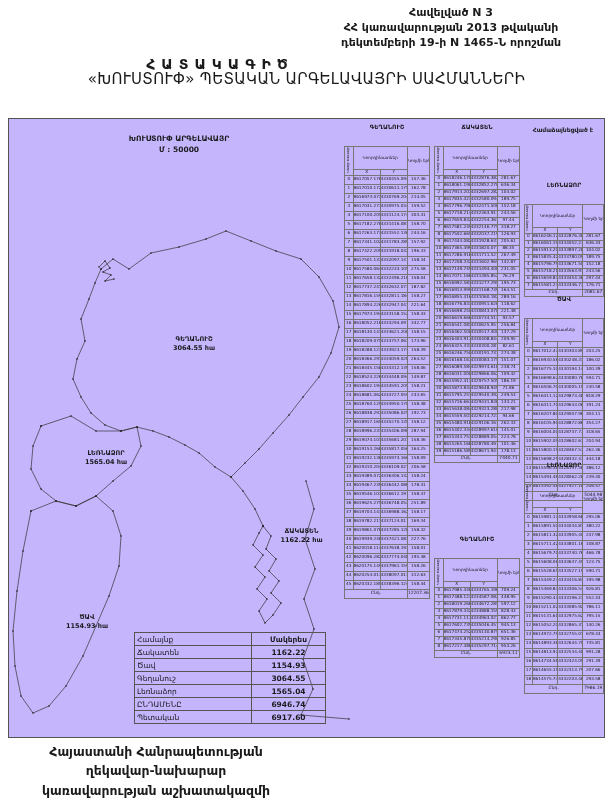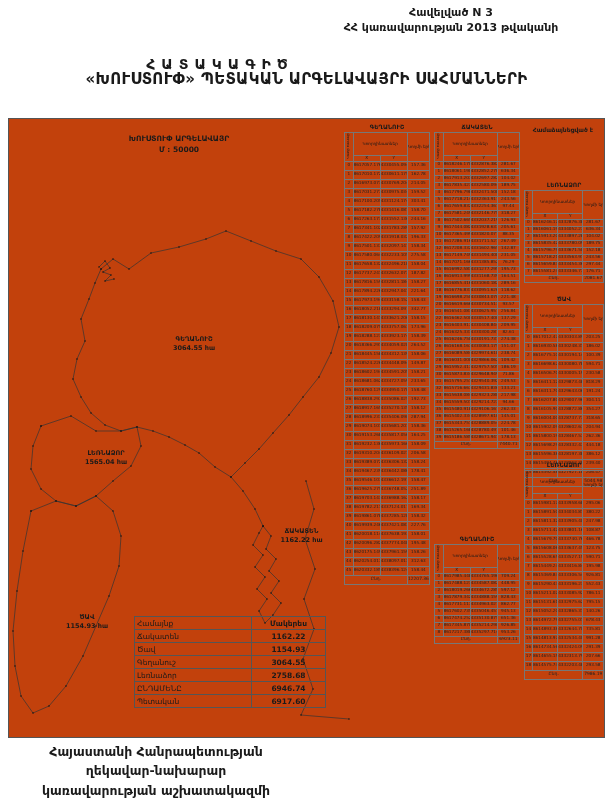--- a/index.html
+++ b/index.html
@@ -1,27 +1,27 @@
 <!DOCTYPE html>
 <html><head>
 <meta charset="utf-8">
 <style>
   html,body{margin:0;padding:0;}
   body{width:613px;height:807px;background:#fff;font-family:"DejaVu Sans",sans-serif;color:#1a1a1a;position:relative;overflow:hidden;}
   .abs{position:absolute;}
   .hdr{top:6px;right:12px;width:300px;text-align:center;font-weight:bold;font-size:11px;line-height:1.35;}
   .title{top:56px;left:70px;width:300px;text-align:center;font-weight:bold;font-size:14px;letter-spacing:6px;}
-  .subtitle{top:70px;left:0;width:613px;text-align:center;font-weight:bold;font-size:15px;letter-spacing:.3px;}
-  .mapbox{left:8px;top:118px;width:595px;height:618px;border:1px solid #555;background:#c2410c;}
+  .subtitle{top:70px;left:0;width:613px;text-align:center;font-weight:normal;font-size:15px;letter-spacing:.3px;}
+  .mapbox{left:8px;top:118px;width:595px;height:618px;border:1px solid #555;background:#c4b5fd;}
   .maptitle{left:60px;top:14px;width:220px;text-align:center;font-weight:bold;font-size:7.5px;line-height:1.5;}
   .rlabel{text-align:center;font-weight:bold;font-size:6.5px;line-height:1.35;}
   svg{position:absolute;left:0;top:0;}
   .ctable{position:absolute;}
   .ctitle{text-align:center;font-weight:bold;font-size:6px;margin-bottom:2px;}
-  table{border-collapse:collapse;table-layout:fixed;width:100%;}
+  table{border-collapse:collapse;table-layout:fixed;width:100%;margin-top:16px;}
   .ct th,.ct td{border:1px solid #777;font-size:4.2px;padding:0;text-align:center;white-space:nowrap;overflow:hidden;line-height:1.1;}
   .ct th{font-weight:normal;font-size:4.2px;}
   .ct td{height:8px;color:#222;}
   .ct.tight td{height:6px;}
   .ct .rot span{writing-mode:vertical-rl;transform:rotate(180deg);display:inline-block;font-size:3.6px;max-height:26px;overflow:hidden;}
   .ct thead tr:first-child th{height:22px;}
   .ct tfoot td{font-size:4.4px;height:8px;}
   .c0{width:10%;} .c1{width:32%;} .c2{width:32%;} .c3{width:26%;}
   .sum{left:125px;top:497px;width:192px;}
   .sum th,.sum td{border:1px solid #555;font-size:7.5px;font-weight:normal;padding:1px 2px;height:10px;}
@@ -30,20 +30,21 @@
   .agreed{font-weight:bold;font-size:6px;text-align:center;}
   .footL{left:6px;top:742px;width:300px;text-align:center;font-weight:bold;font-size:12.5px;line-height:1.55;}
   .sig{left:468px;top:780px;width:140px;text-align:center;font-weight:bold;font-size:12.5px;margin-top:44px;}
 </style>
 </head>
 <body>
 
 <div class="abs hdr">
   <div>Հավելված N 3</div>
   <div>ՀՀ կառավարության 2013 թվականի</div>
+  <div>դեկտեմբերի 19-ի N 1465-Ն որոշման</div>
 </div>
 
 <div class="abs title">ՀԱՏԱԿԱԳԻԾ</div>
 <div class="abs subtitle">«ԽՈՒՍՏՈՒՓ» ՊԵՏԱԿԱՆ ԱՐԳԵԼԱՎԱՅՐԻ ՍԱՀՄԱՆՆԵՐԻ</div>
 
 <div class="abs mapbox">
 
   <svg width="345" height="618" viewBox="0 0 345 618">
     <defs>
       <marker id="dot" markerWidth="4" markerHeight="4" refX="2" refY="2">
@@ -104,21 +105,21 @@
         <tr>
           <td>Ծավ</td>
           <td>1154.93</td>
         </tr>
         <tr>
           <td>Գեղանուշ</td>
           <td>3064.55</td>
         </tr>
         <tr>
           <td>Լեռնաձոր</td>
-          <td>2758.68</td>
+          <td>1565.04</td>
         </tr>
         <tr>
           <td>ԸՆԴԱՄԵՆԸ</td>
           <td>6946.74</td>
         </tr>
         <tr>
           <td>Պետական</td>
           <td>6917.60</td>
         </tr>
       </tbody>

